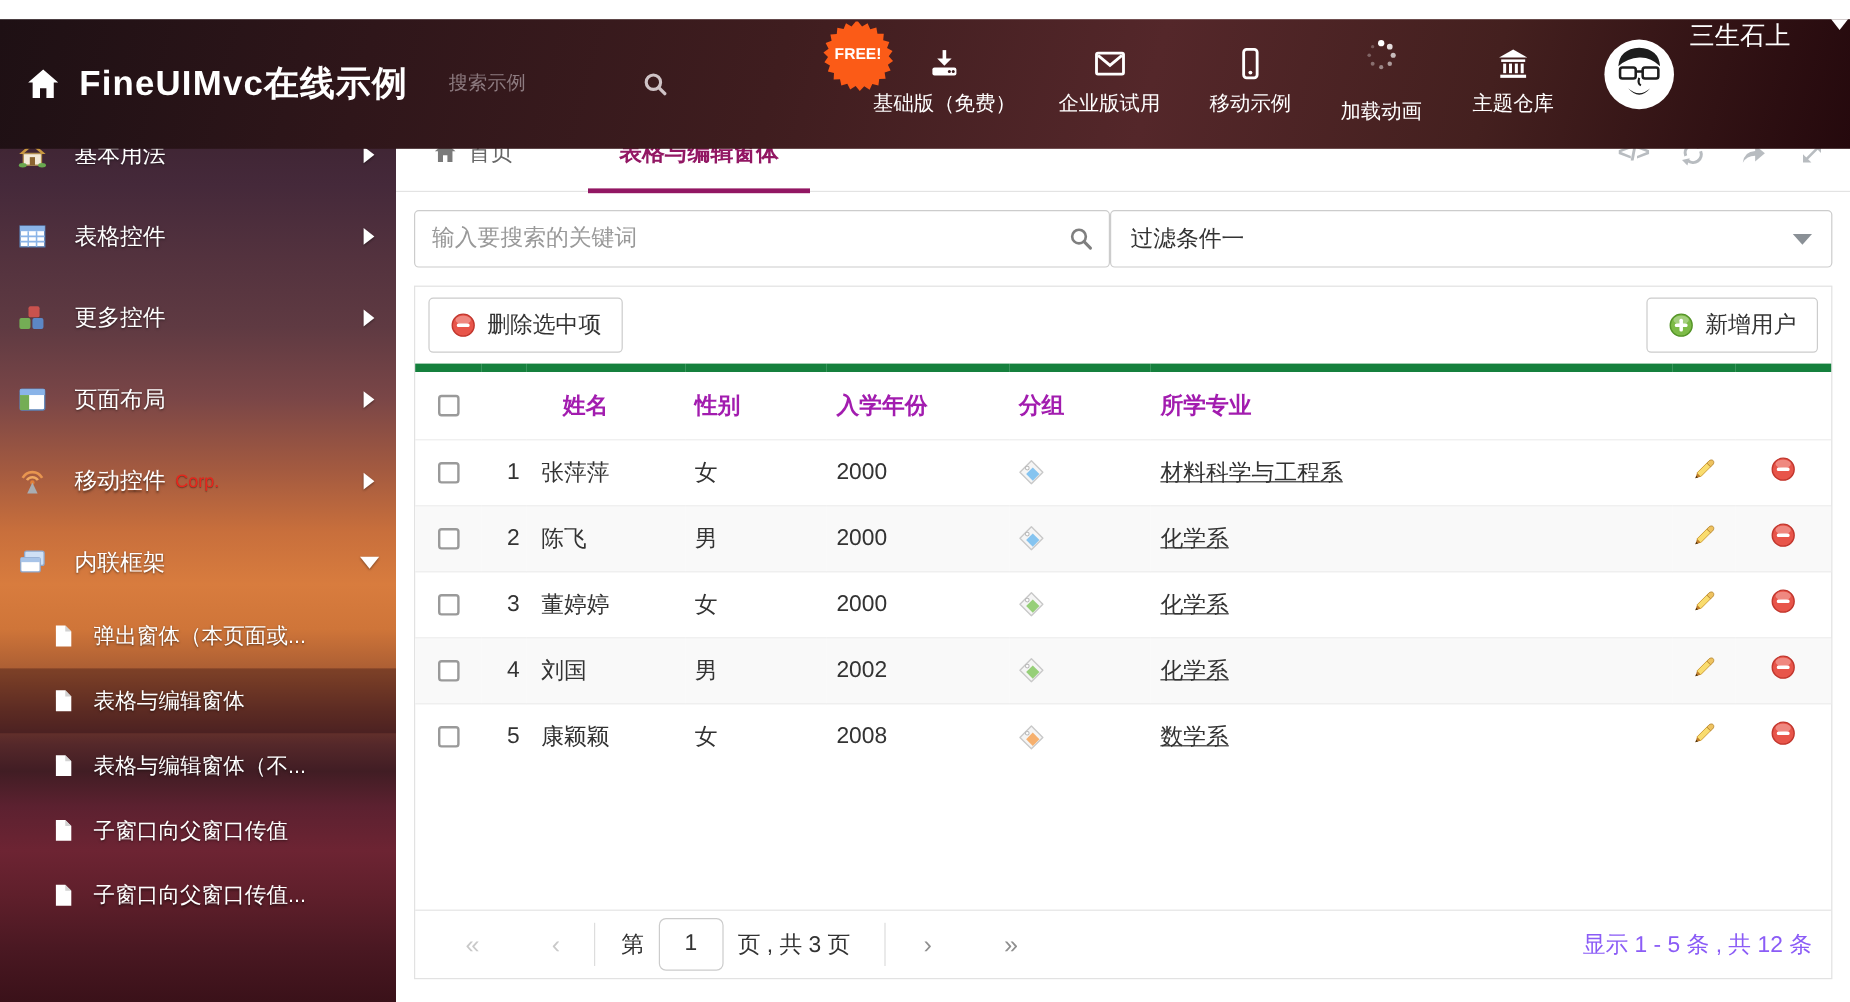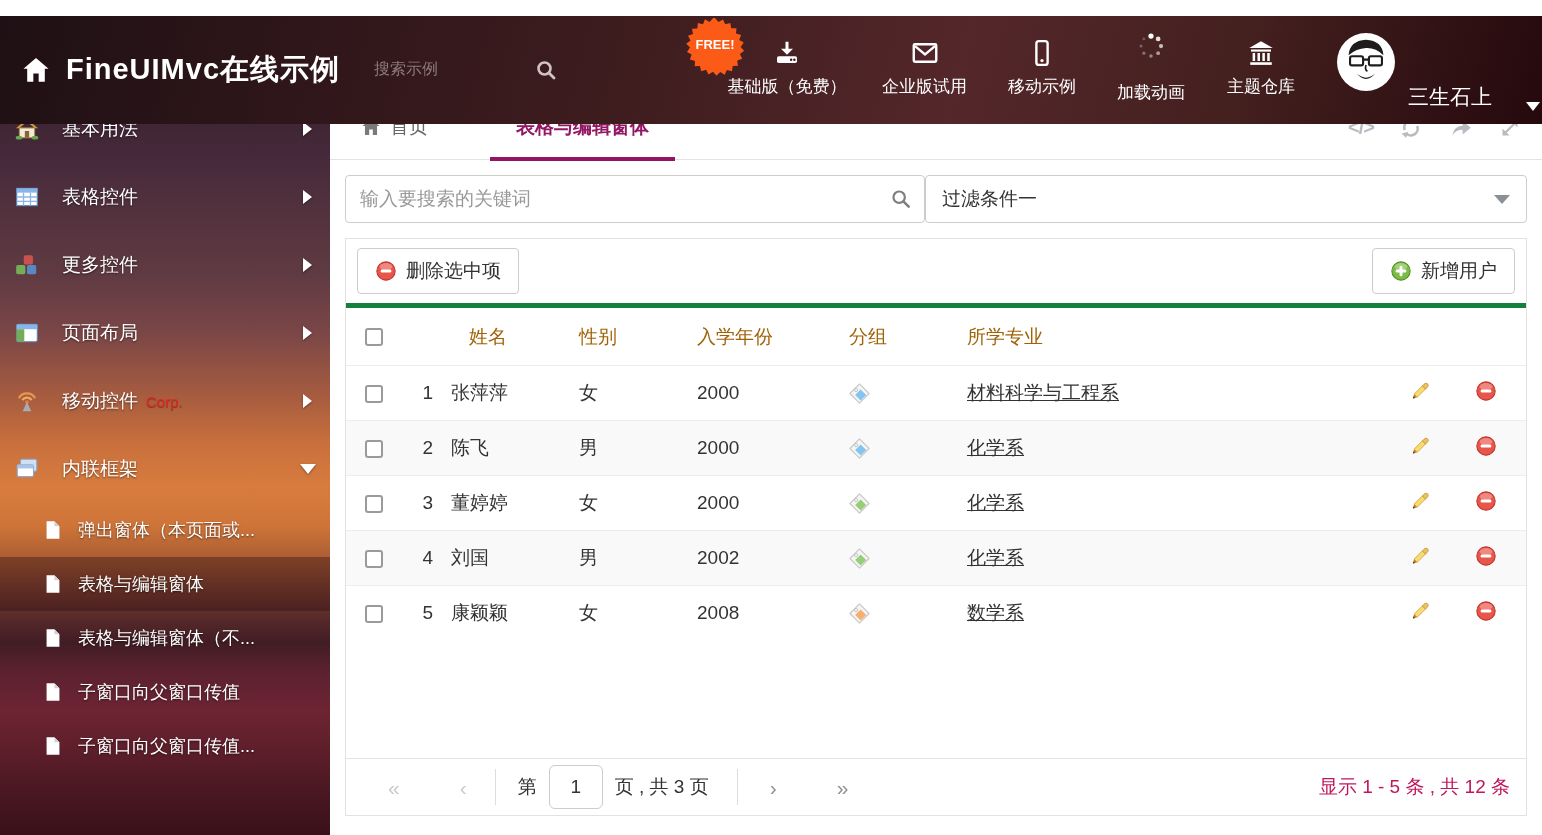--- a/index.html
+++ b/index.html
@@ -19,21 +19,21 @@
   .hsearch input { background:transparent; border:none; outline:none; color:#ddd; font-size:16px; width:160px; font-family:Liberation Mono, monospace; }
   .hsearch input::placeholder { color:#8d7b80; }
   .free-badge { position:absolute; left:685px; top:1px; width:60px; height:60px; }
   .free-badge svg { position:absolute; left:0; top:0; }
   .free-badge .free-text { position:absolute; left:0; top:20px; width:60px; text-align:center; color:#fff; font-size:13px; font-weight:bold; }
   .hnav { position:absolute; left:712px; top:0; height:95px; display:flex; }
   .hnav-item { display:flex; flex-direction:column; align-items:center; justify-content:center; color:#fff; cursor:pointer; padding-top:8px; }
   .hnav-item .hnav-label { font-size:17px; margin-top:7px; white-space:nowrap; }
   .w-basic{width:150px;} .w-ent{width:125px;} .w-mob{width:110px;} .w-load{width:108px;gap:13px;} .w-theme{width:112px;text-align:center;}
   .avatar { position:absolute; left:1337px; top:17px; width:58px; height:58px; border-radius:50%; background:#fff; overflow:hidden; cursor:pointer; }
-  .uname { position:absolute; left:1408px; top:0; height:95px; display:flex; align-items:flex-end; color:#fff; font-size:21px; cursor:pointer;gap:24px; }
+  .uname { position:absolute; left:1408px; top:0; height:95px; display:flex; align-items:flex-start; color:#fff; font-size:21px; cursor:pointer;gap:24px; }
   .caret-down { width:0; height:0; border-left:7px solid transparent; border-right:7px solid transparent; border-top:9px solid #fff; margin-left:10px; }
 
   
   .sidebar {
     position:absolute; left:0; top:95px; width:330px; height:740px; overflow:hidden;
     background:linear-gradient(180deg,#3c2330 0%,#45293a 8%,#53323e 16%,#5f3a42 24%,#7a4647 32%,#a35a40 40%,#c86f3c 47%,#d87c3e 53%,#cf7539 58%,#a85c33 63%,#7c3f2d 67%,#55282a 71%,#411d24 74%,#5c2130 78%,#6d2433 83%,#5f1f2b 88%,#4a1822 94%,#3a1119 100%);
   }
   .menu-item { height:68px; display:flex; align-items:center; padding-left:14px; position:relative; cursor:pointer; }
   .menu-item .mlabel { color:#fff; font-size:19px; margin-left:22px; text-shadow:0 1px 2px rgba(0,0,0,.55); }
   .menu-item .corp { color:#e8251c; font-size:15px; margin-left:8px; text-shadow:0 1px 1px rgba(0,0,0,.4); }
@@ -64,21 +64,21 @@
   .search-box .icon { position:absolute; right:13px; top:13px; }
   .dropdown { flex:1; height:48px; border:1px solid #ccc; border-radius:4px; display:flex; align-items:center; padding:0 16px; font-size:19px; color:#333; position:relative; cursor:pointer; }
   .dd-caret { position:absolute; right:16px; width:0; height:0; border-left:8px solid transparent; border-right:8px solid transparent; border-top:9px solid #8a9096; }
 
   .panel { margin-top:15px; border:1px solid #e2e2e2; height:578px; display:flex; flex-direction:column; background:#fff; }
   .panel-toolbar { display:flex; align-items:center; padding:9px 11px; }
   .btn { display:flex; align-items:center; gap:9px; height:46px; padding:0 17px; background:#fff; border:1px solid #ccc; border-radius:4px; font-size:19px; color:#333; cursor:pointer; font-family:inherit; }
   .btn-add { margin-left:auto; }
 
   table.grid { width:100%; border-collapse:collapse; }
-  .grid th { font-weight:normal; font-size:19px; color:#a16207; text-align:left; height:60px; border-top:5px solid #15803d; padding-left:8px; }
+  .grid th { font-weight:bold; font-size:19px; color:#a21caf; text-align:left; height:60px; border-top:7px solid #15803d; padding-left:8px; }
   .grid th.th-cb, .grid td.td-cb { text-align:center; padding-left:0; }
   .grid th.th-name { padding-left:30px; }
   .grid td { font-size:19px; color:#333; height:55px; border-top:1px solid #ededed; padding-left:8px; }
   .grid td.td-num { text-align:right; padding-right:6px; padding-left:0; }
   .grid td.td-name { padding-left:12px; }
   .grid tbody tr:nth-child(even) { background:#f9f9f9; }
   .grid td.td-act { text-align:center; padding-left:0; }
   .cbx { display:inline-block; width:18px; height:18px; border:2px solid #9a9a9a; border-radius:3px; background:#fff; vertical-align:middle; cursor:pointer; }
   .grid a { color:#333; text-decoration:underline; }
   .act-icon { display:inline-block; cursor:pointer; vertical-align:middle; }
@@ -86,21 +86,21 @@
 
   .pager { border-top:1px solid #e4e4e4; height:57px; display:flex; align-items:center; padding:0 16px; font-size:19px; color:#333; }
   .pg { cursor:pointer; font-size:21px; line-height:1; }
   .pg-dis { color:#c9c9c9; }
   .pg-en { color:#8f8f8f; }
   .pg-first{ margin-left:26px; } .pg-prev{ margin-left:60px; }
   .pg-sep { width:1px; height:36px; background:#ddd; margin-left:28px; }
   .pg-label1 { margin-left:22px; }
   .pager input { width:54px; height:44px; border:1px solid #ccc; border-radius:6px; text-align:center; font-size:19px; margin:0 12px; color:#333; outline:none; font-family:inherit; }
   .pg-next{ margin-left:32px; } .pg-last{ margin-left:60px; }
-  .pager-summary { margin-left:auto; color:#be185d; }
+  .pager-summary { margin-left:auto; color:#8b5cf6; }
 </style>
 </head>
 <body>
 
 <div class="page">
 
   <header class="topbar">
     <span class="icon home-w">
       <svg width="32" height="32" viewBox="0 0 24 24">
           <path d="M12 3 L2.6 11 H5.4 V20.8 H10 V14.6 H14 V20.8 H18.6 V11 H21.4 Z" fill="#fff"></path>

